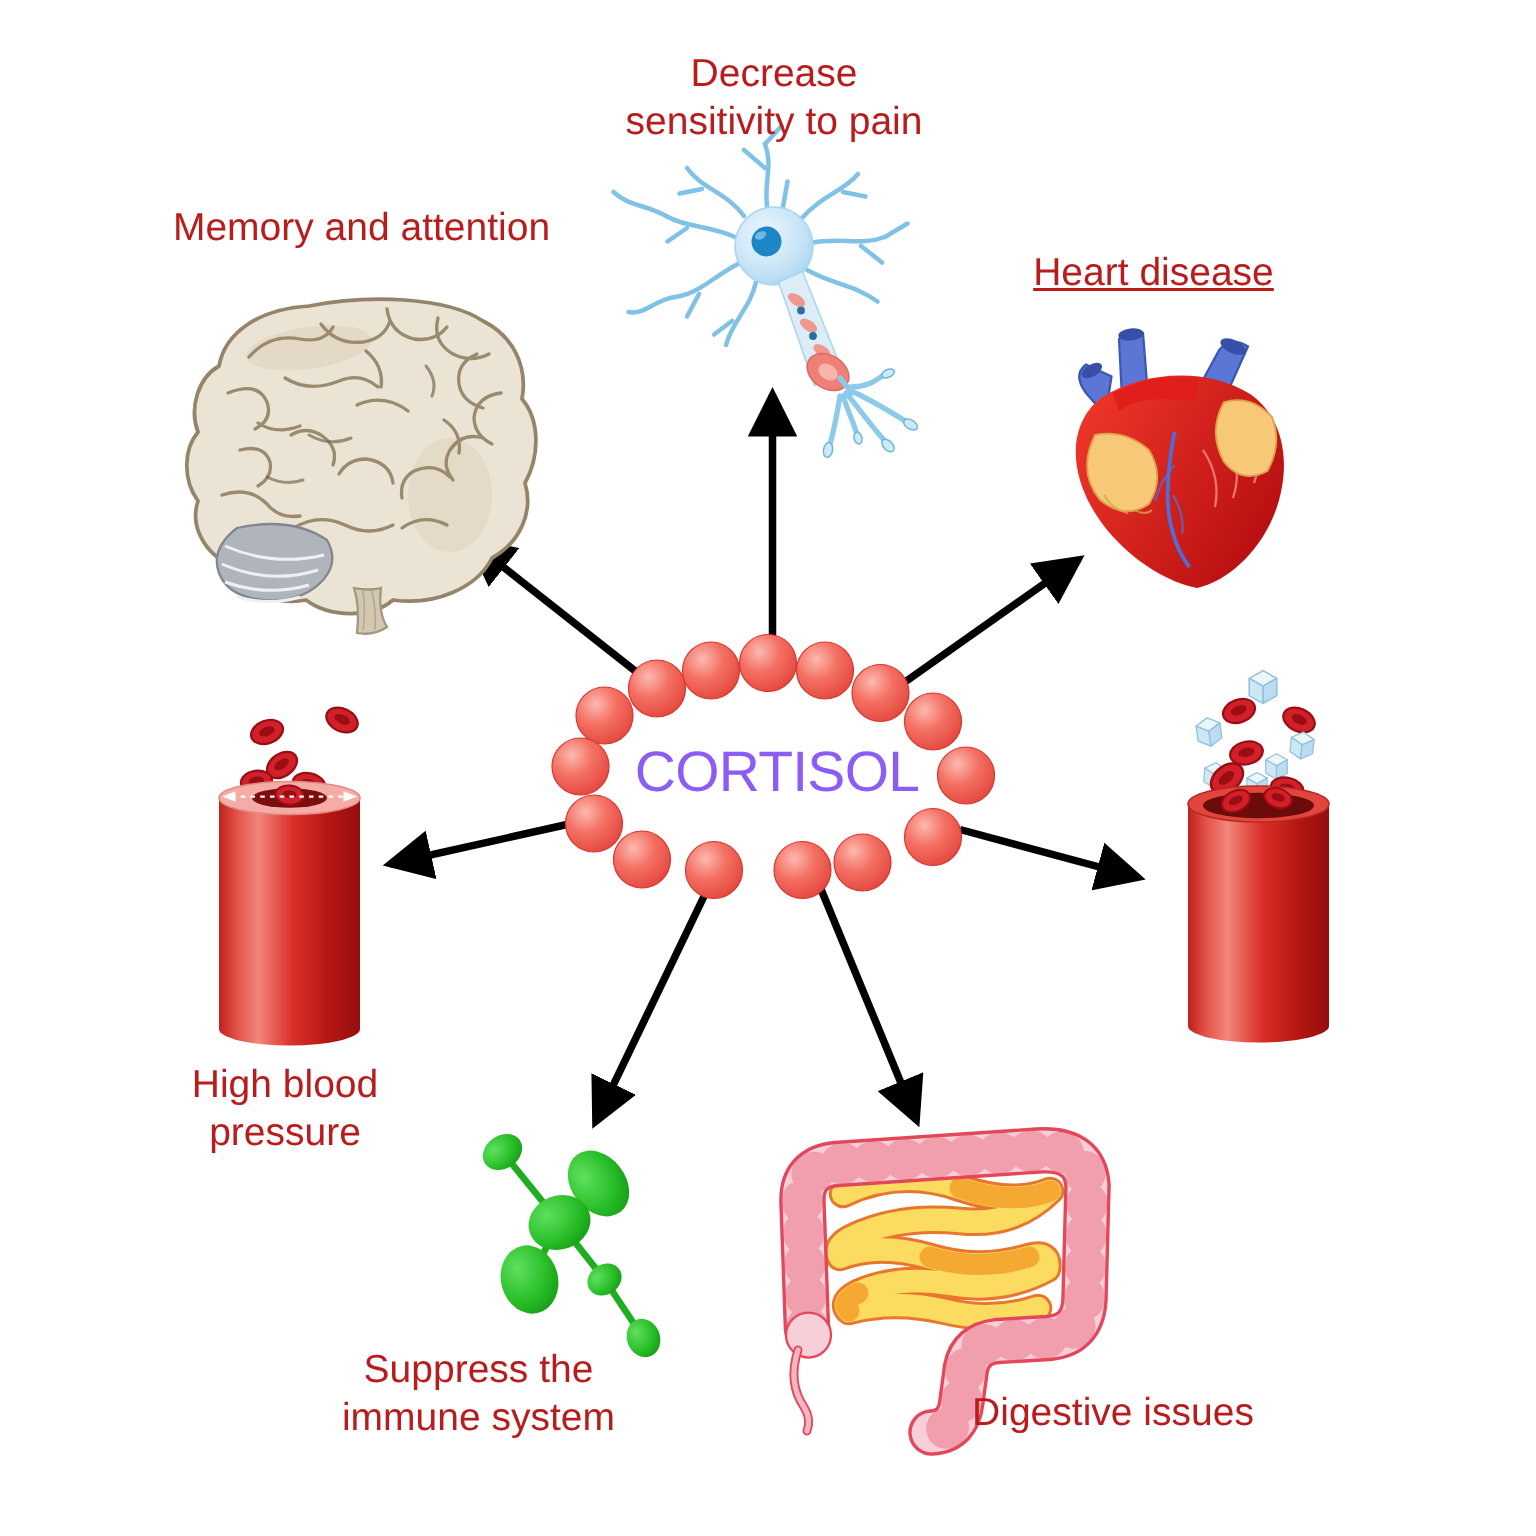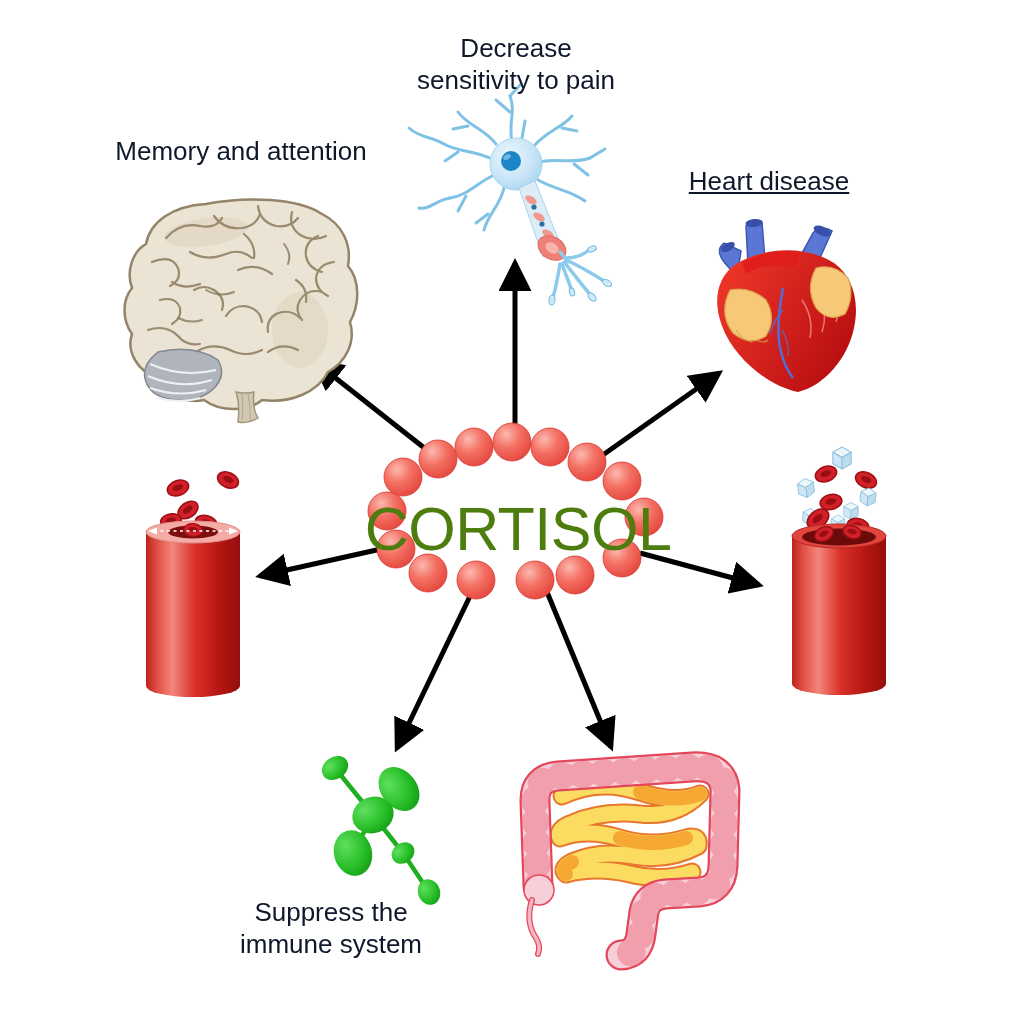--- a/index.html
+++ b/index.html
@@ -1,22 +1,22 @@
 <!DOCTYPE html>
 <html><head>
 <meta charset="utf-8">
 <style>
   html,body{margin:0;padding:0;background:#ffffff;}
   .stage{position:relative;width:1024px;height:1024px;background:#ffffff;overflow:hidden;
          font-family:"Liberation Sans",sans-serif;}
   .gfx{position:absolute;left:0;top:0;width:1024px;height:1024px;}
-  .lbl{position:absolute;transform:translateX(-50%);text-align:center;color:#0f172a;
+  .lbl{position:absolute;transform:translateX(-50%);text-align:center;color:#b91c1c;
        font-size:26px;line-height:1.22;}
   .nowrap{white-space:nowrap;}
-  .title{font-size:61px;letter-spacing:-0.5px;color:#4d7c0f;}
+  .title{font-size:38px;letter-spacing:-0.5px;color:#8b5cf6;}
 </style>
 </head>
 <body>
 
 <div class="stage">
 
 <svg class="gfx" viewBox="0 0 1024 1024" xmlns="http://www.w3.org/2000/svg">
   <defs>
     <marker id="ah" viewBox="0 0 10 10" refX="8.5" refY="5" markerWidth="6.6" markerHeight="6.6" orient="auto">
       <path d="M0,0 L10,5 L0,10 z" fill="#000"></path>
@@ -294,17 +294,19 @@
 </svg>
 
   <div class="lbl title" style="left:518px; top:492px;">CORTISOL</div>
 
   <div class="lbl" style="left:516px; top:33px; width:220px;">Decrease sensitivity to pain</div>
 
   <div class="lbl nowrap" style="left:241px; top:136px;text-align:center;">Memory and attention</div>
 
   <div class="lbl nowrap" style="left:769px; top:166px;text-decoration:underline;">Heart disease</div>
 
-
-
-  <div class="lbl" style="left:331px; top:897px; width:220px;">Suppress the immune system</div>
-
+  <div class="lbl" style="left:190px; top:707px; width:180px;">High blood pressure</div>
+
+
+  <div class="lbl" style="left:319px; top:897px; width:220px;">Suppress the immune system</div>
+
+  <div class="lbl nowrap" style="left:742px; top:926px;">Digestive issues</div>
 </div>
 
 </body></html>

